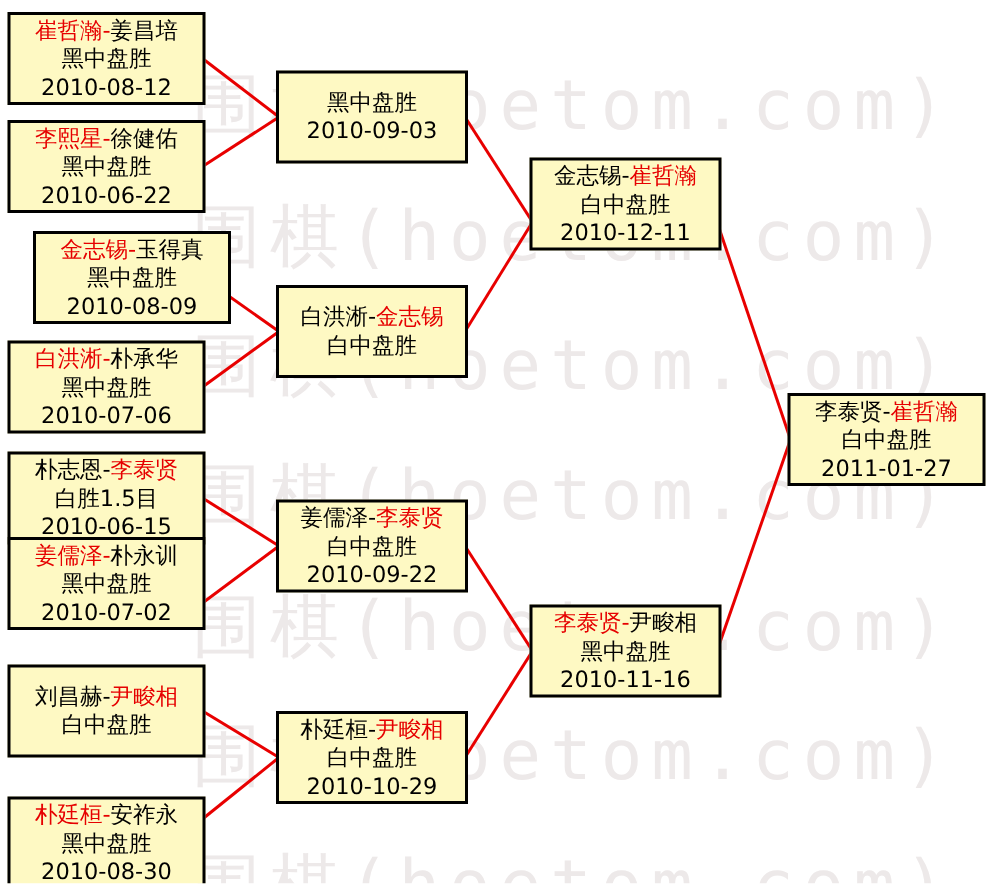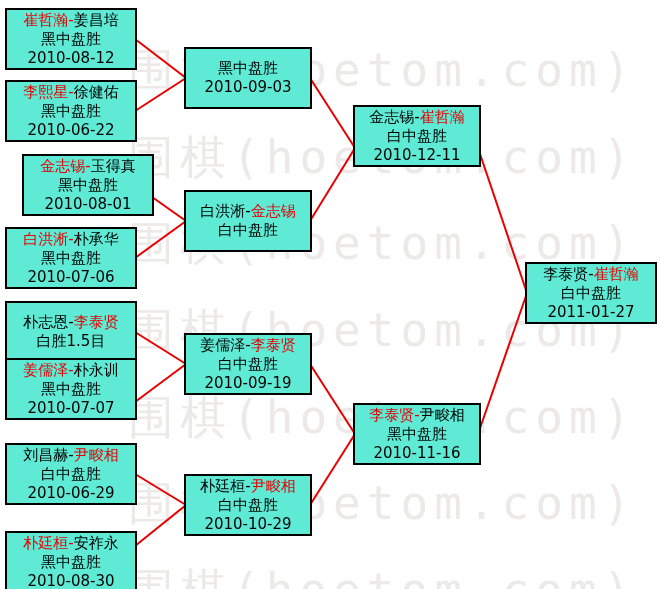--- a/index.html
+++ b/index.html
@@ -7,21 +7,21 @@
     position:relative;width:660px;height:589px;background:#ffffff;
     overflow:hidden;font-family:"DejaVu Sans",sans-serif;
   }
   .wm{
     position:absolute;color:#ede9e9;font-family:"DejaVu Sans Mono",monospace;
     font-size:46px;letter-spacing:6px;white-space:nowrap;z-index:0;user-select:none;
   }
   .lines{position:absolute;left:0;top:0;z-index:1;}
   .lines line{stroke:#e80000;stroke-width:2;}
   .box{
-    position:absolute;box-sizing:border-box;height:62px;background:#5eead4;
+    position:absolute;box-sizing:border-box;height:62px;background:#fef9c3;
     border:2px solid #000000;display:flex;flex-direction:column;justify-content:center;
     align-items:center;text-align:center;font-size:15px;line-height:19px;color:#000000;
     z-index:2;
   }
   .w{color:#e60000;}
   .r1,.f0{width:132px;}
   .r2,.sf{width:128px;}
 </style>
 </head>
 <body>
@@ -59,59 +59,59 @@
     <div>2010-08-12</div>
   </div>
   <div class="box r1" style="left:5px;top:80px">
     <div><span class="w">李熙星-</span><span>徐健佑</span></div>
     <div>黑中盘胜</div>
     <div>2010-06-22</div>
   </div>
   <div class="box r1" style="left:22px;top:154px">
     <div><span class="w">金志锡-</span><span>玉得真</span></div>
     <div>黑中盘胜</div>
-    <div>2010-08-01</div>
+    <div>2010-08-09</div>
   </div>
   <div class="box r1" style="left:5px;top:227px">
     <div><span class="w">白洪淅-</span><span>朴承华</span></div>
     <div>黑中盘胜</div>
     <div>2010-07-06</div>
   </div>
   <div class="box r1" style="left:5px;top:301px">
     <div><span>朴志恩-</span><span class="w">李泰贤</span></div>
     <div>白胜1.5目</div>
+    <div>2010-06-15</div>
   </div>
   <div class="box r1" style="left:5px;top:358px">
     <div><span class="w">姜儒泽-</span><span>朴永训</span></div>
     <div>黑中盘胜</div>
-    <div>2010-07-07</div>
+    <div>2010-07-02</div>
   </div>
   <div class="box r1" style="left:5px;top:443px">
     <div><span>刘昌赫-</span><span class="w">尹畯相</span></div>
     <div>白中盘胜</div>
-    <div>2010-06-29</div>
   </div>
   <div class="box r1" style="left:5px;top:531px">
     <div><span class="w">朴廷桓-</span><span>安祚永</span></div>
     <div>黑中盘胜</div>
     <div>2010-08-30</div>
   </div>
 
   <div class="box r2" style="left:184px;top:47px">
     <div>黑中盘胜</div>
     <div>2010-09-03</div>
   </div>
   <div class="box r2" style="left:184px;top:190px">
     <div><span>白洪淅-</span><span class="w">金志锡</span></div>
     <div>白中盘胜</div>
   </div>
   <div class="box r2" style="left:184px;top:333px">
     <div><span>姜儒泽-</span><span class="w">李泰贤</span></div>
     <div>白中盘胜</div>
-    <div>2010-09-19</div>
+    <div>2010-09-22</div>
   </div>
   <div class="box r2" style="left:184px;top:474px">
     <div><span>朴廷桓-</span><span class="w">尹畯相</span></div>
     <div>白中盘胜</div>
     <div>2010-10-29</div>
   </div>
 
   <div class="box sf" style="left:353px;top:105px">
     <div><span>金志锡-</span><span class="w">崔哲瀚</span></div>
     <div>白中盘胜</div>

